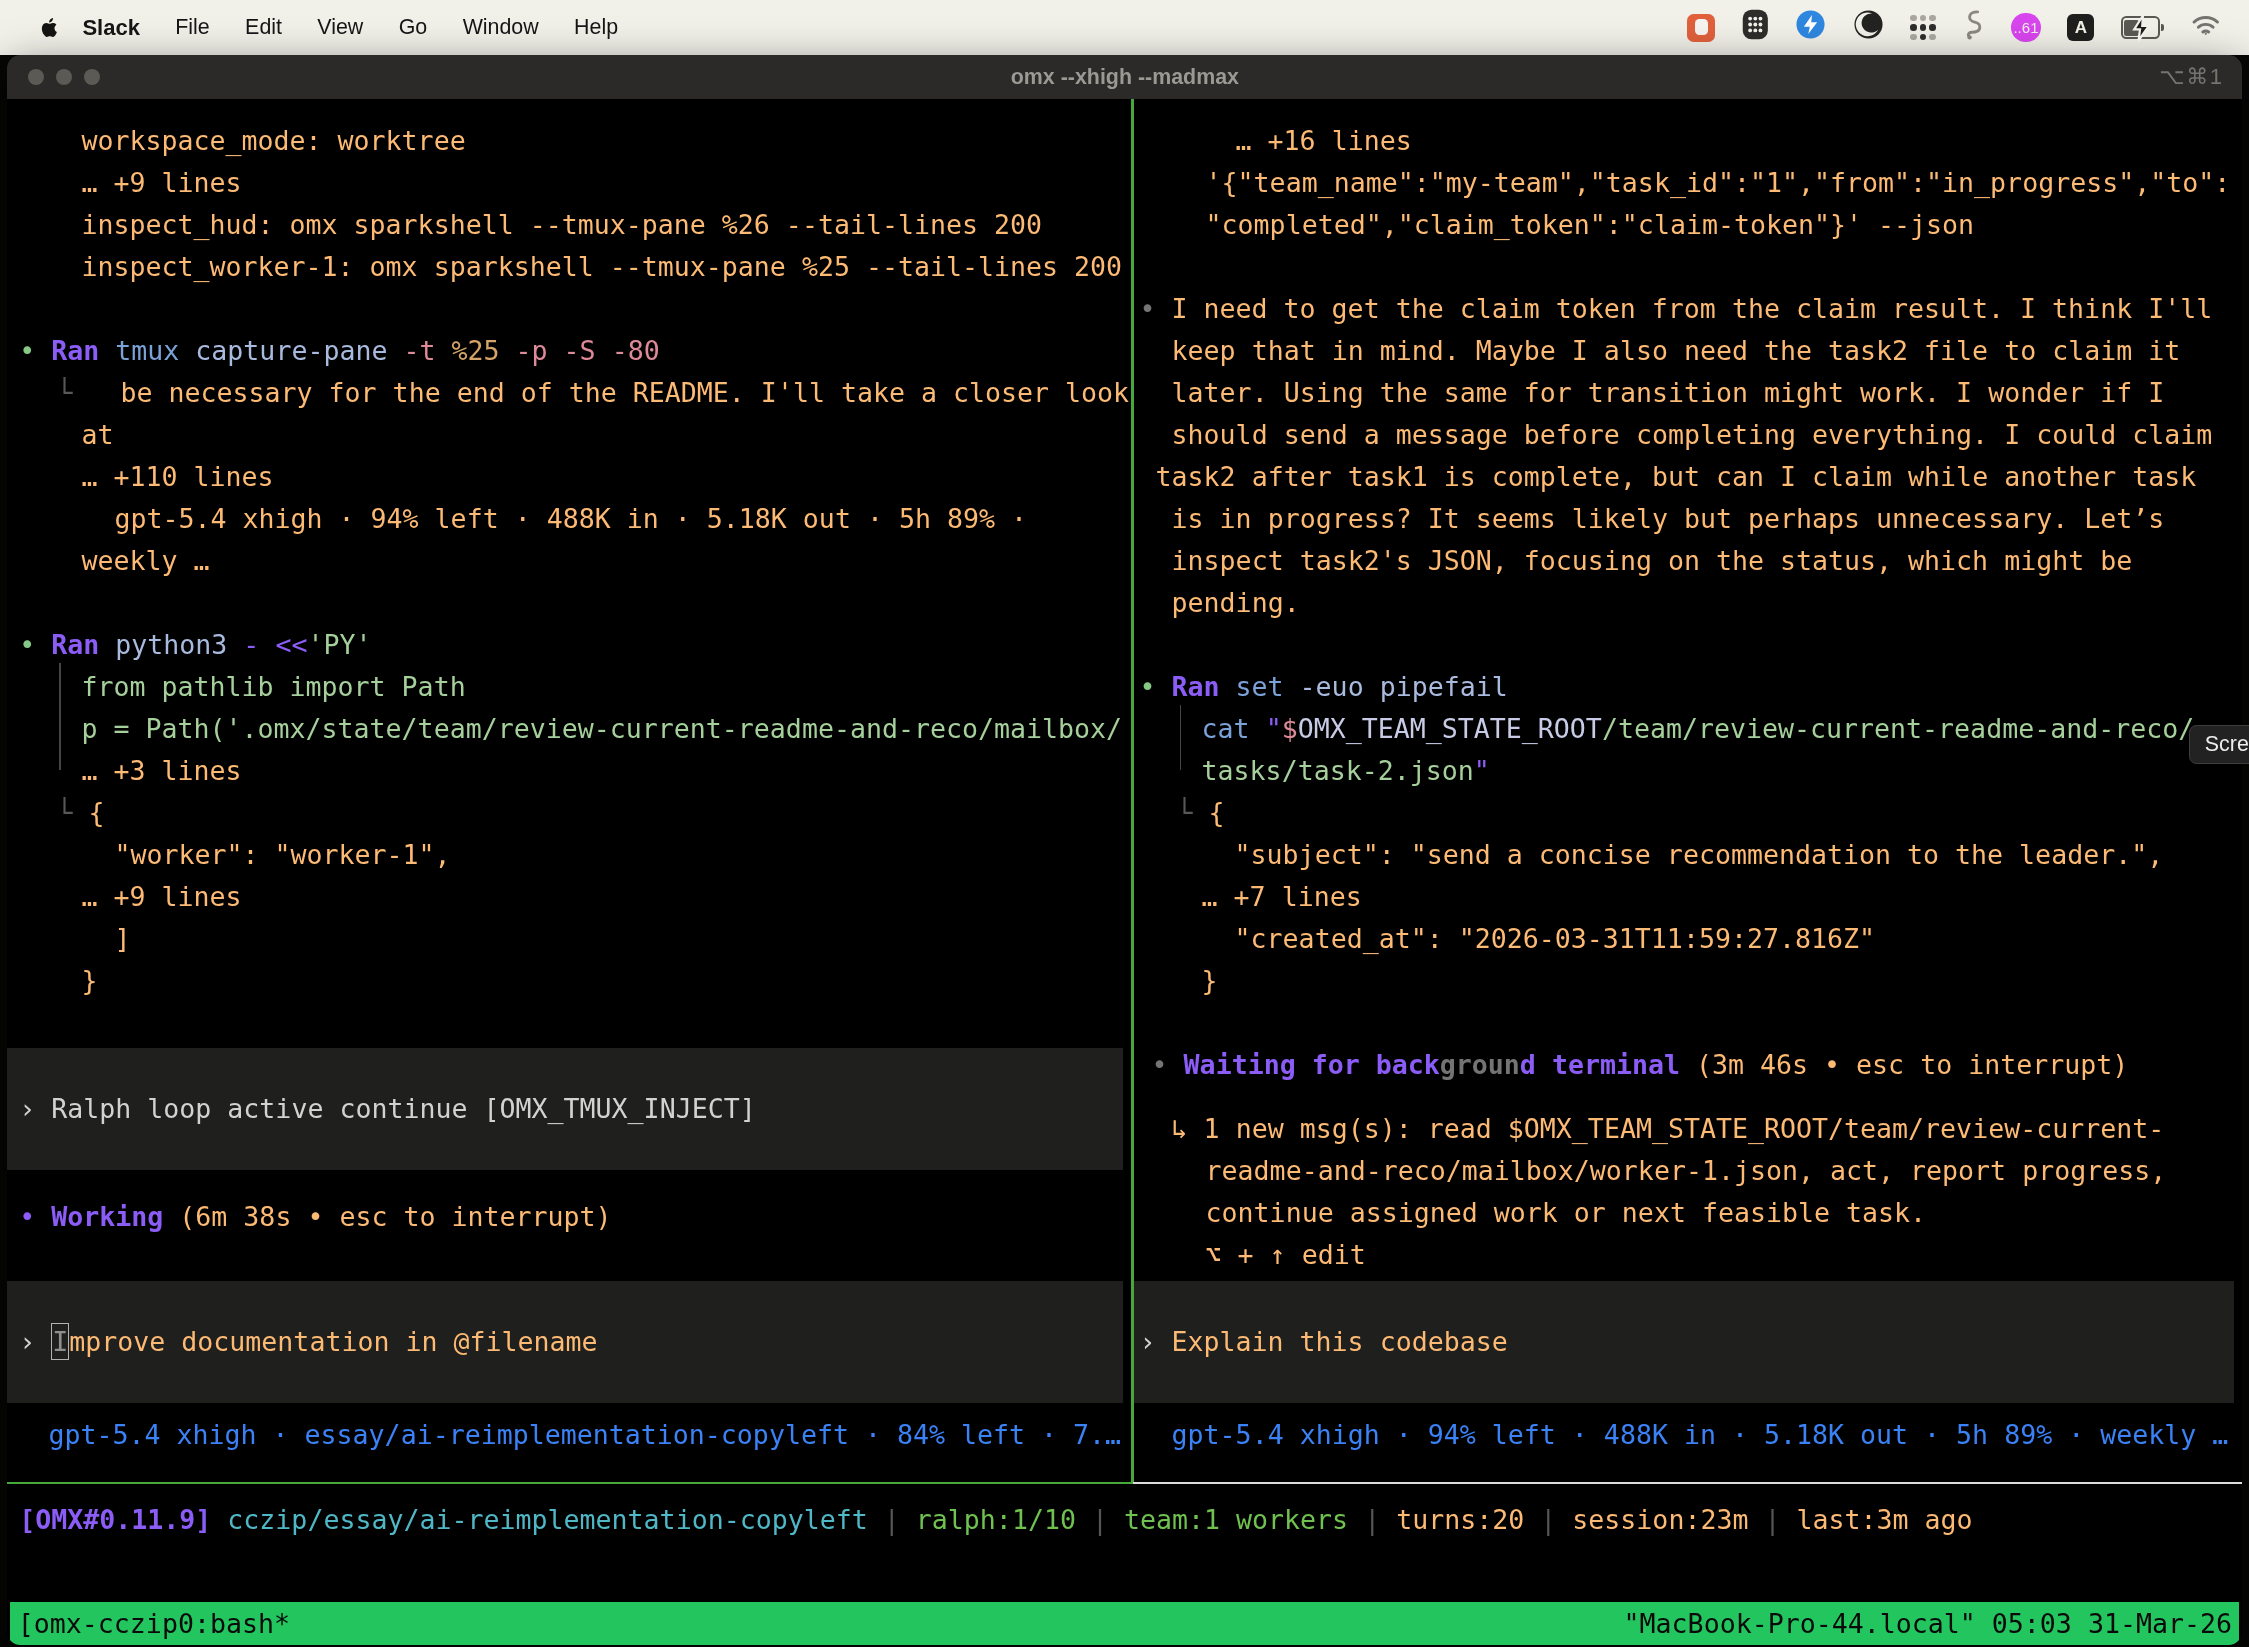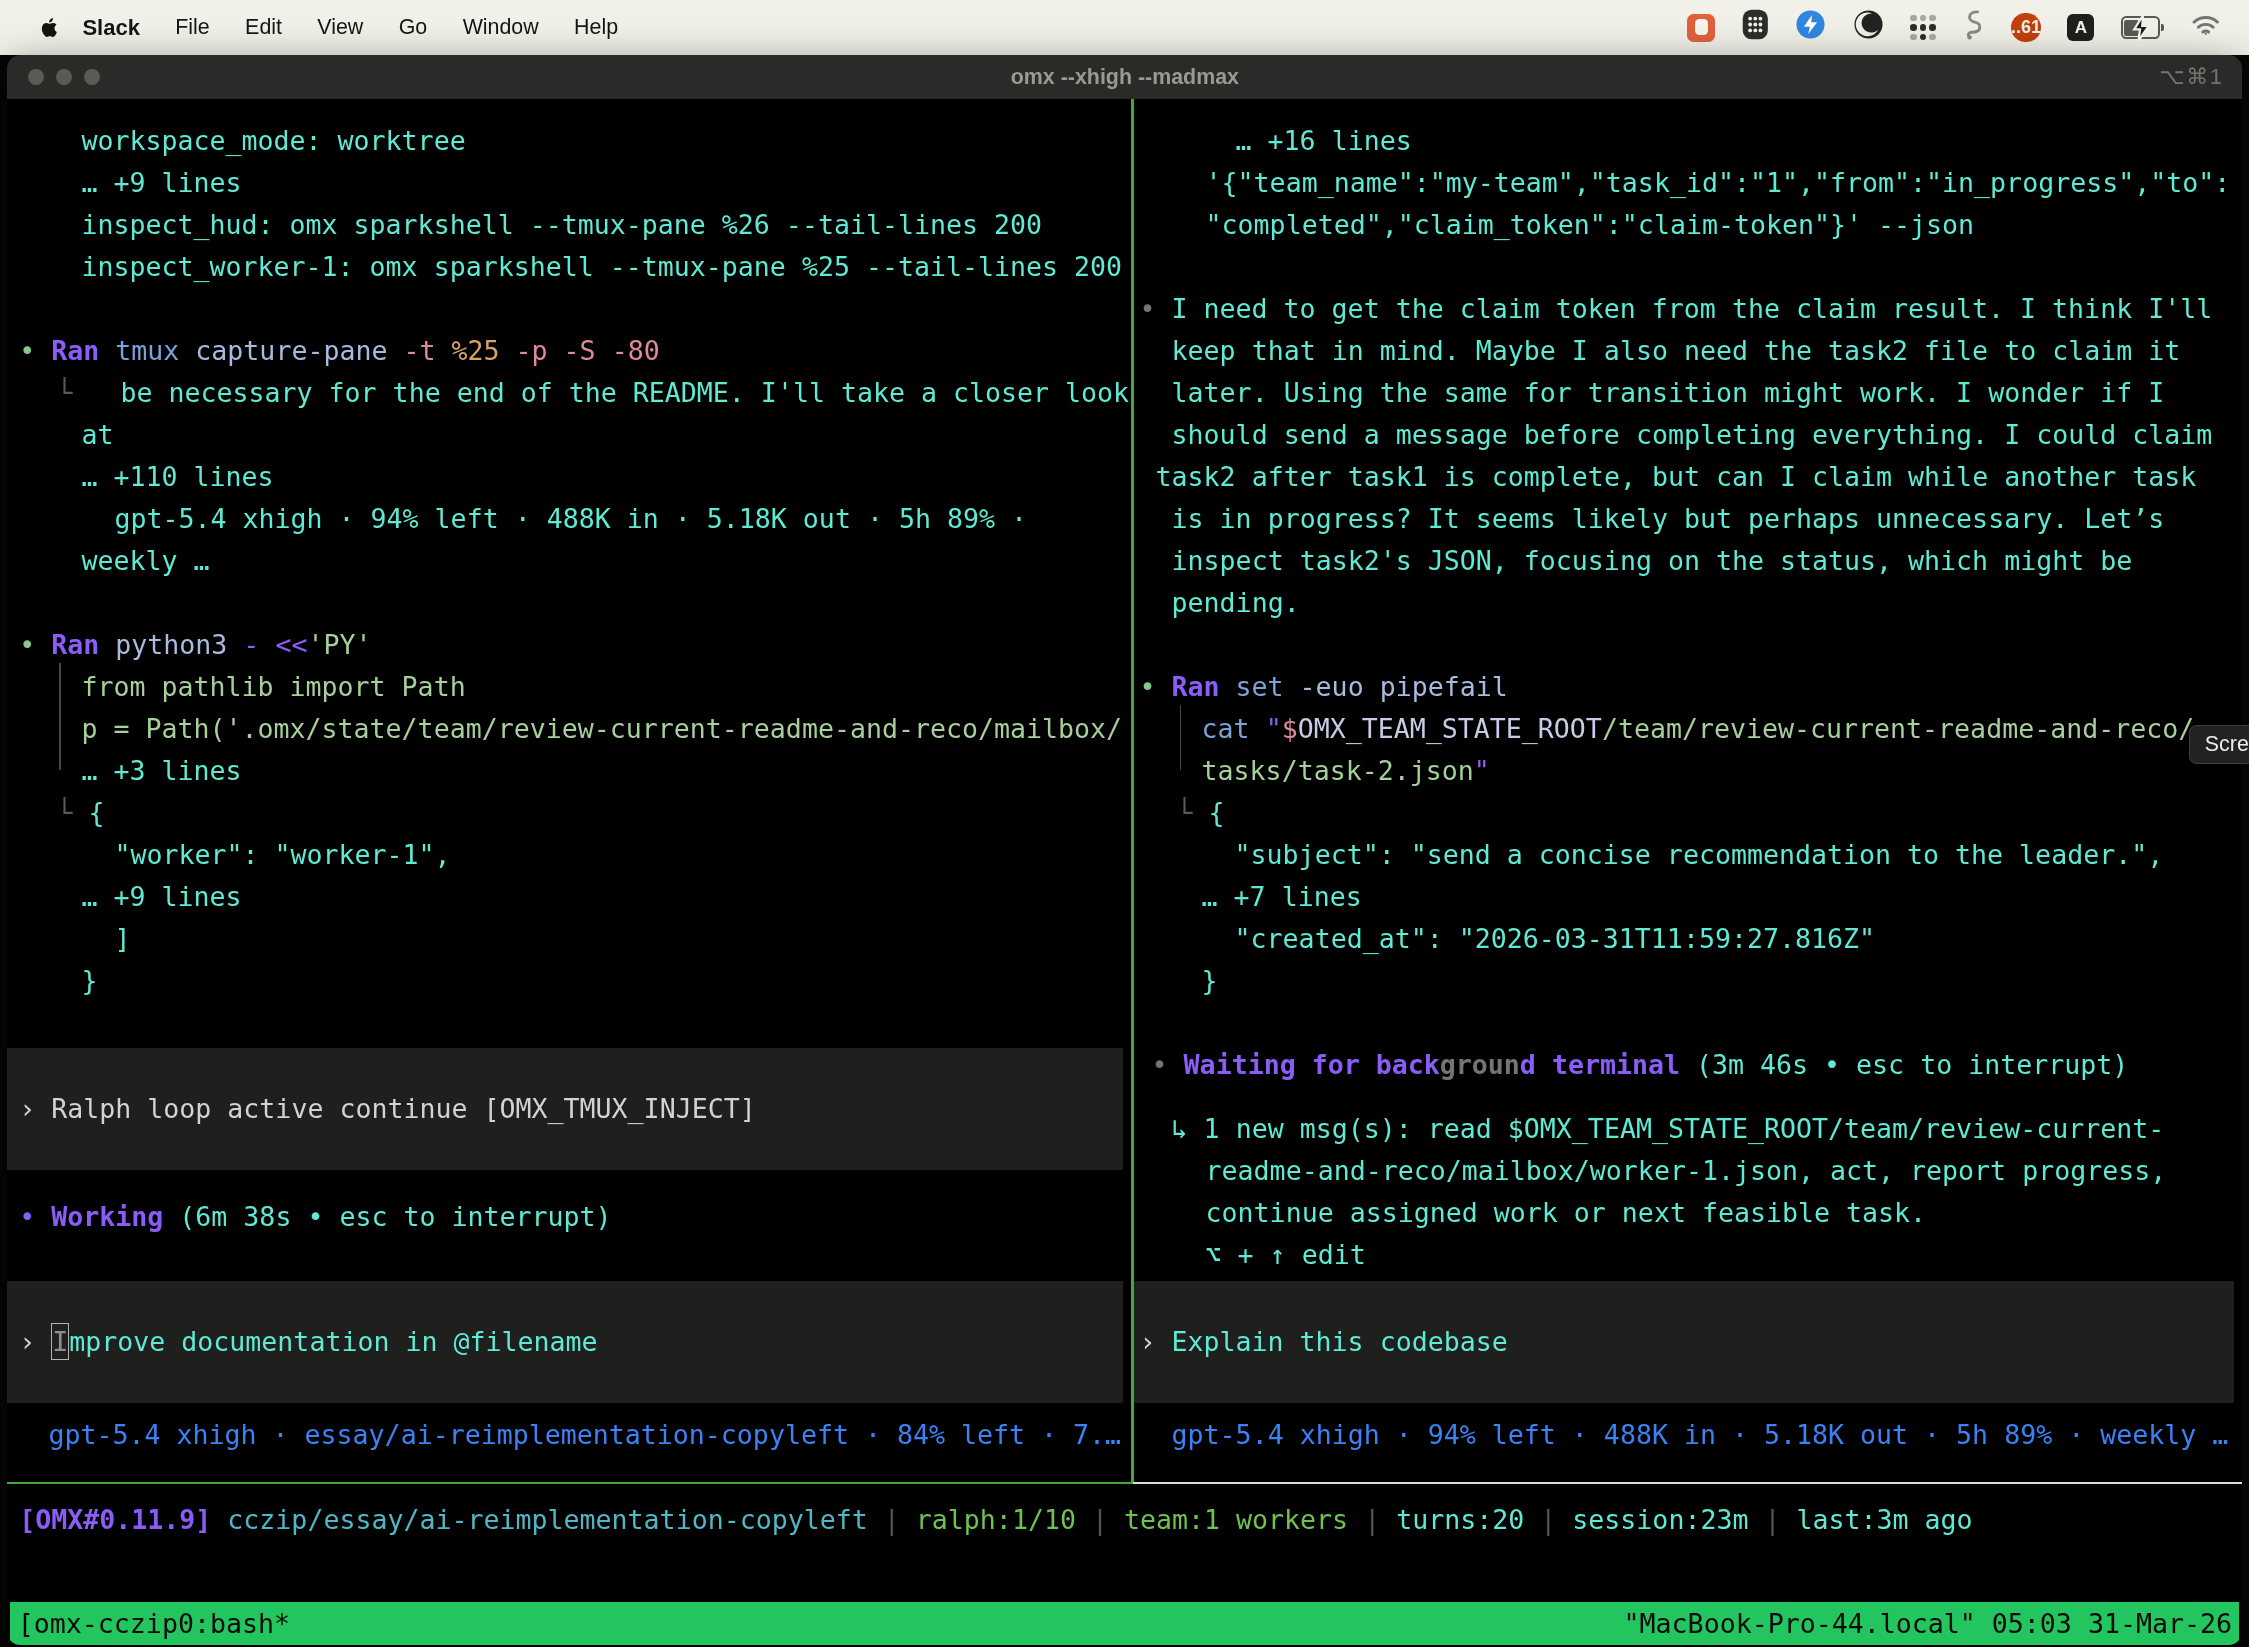--- a/index.html
+++ b/index.html
@@ -16,22 +16,22 @@
   .apple{width:19px;margin-left:40px;margin-right:7.4px;display:flex;align-items:center;}
   .mb-items{display:flex;align-items:center;gap:0;}
   .mb-item{padding:0 17.7px;white-space:nowrap;}
   .mb-item.app{font-weight:bold;font-size:22px;padding-left:16px;}
   .mb-icons{margin-left:auto;display:flex;align-items:center;gap:26.6px;padding-right:29.5px;}
   .rec{width:28px;height:28px;background:#e0613c;border-radius:6.6px;position:relative;}
   .rec::after{content:"";position:absolute;left:7.4px;top:5.2px;width:13.3px;height:16px;background:#f6f5ef;border-radius:4.4px;}
   .dotgrid{display:grid;grid-template-columns:repeat(3,6.6px);grid-template-rows:repeat(3,6.6px);gap:3px;}
   .dotgrid i{width:6.6px;height:6.6px;border-radius:50%;}
   .dg-l{background:#a9a7a0;} .dg-d{background:#2e2d2b;}
-  .circ-badge{width:29.5px;height:29.5px;border-radius:50%;background:#c2410c;color:#f1f0e9;
-    display:flex;align-items:center;justify-content:center;font-size:18px;font-weight:bold;}
+  .circ-badge{width:29.5px;height:29.5px;border-radius:50%;background:#d946ef;color:#f1f0e9;
+    display:flex;align-items:center;justify-content:center;font-size:15px;font-weight:normal;}
   .key-a{width:27px;height:27px;border-radius:5.9px;background:#1f1f1e;color:#f1f0e9;
     display:flex;align-items:center;justify-content:center;font-size:17px;font-weight:bold;}
   .battery{display:flex;align-items:center;}
   .batt-body{width:35px;height:19px;border:2.2px solid #5b5954;border-radius:5.2px;position:relative;}
   .batt-body::after{content:"";position:absolute;left:1.5px;top:1.5px;bottom:1.5px;width:14.8px;background:#5b5954;border-radius:2.2px;}
   .batt-tip{width:3px;height:7.4px;background:#5b5954;border-radius:0 2.2px 2.2px 0;margin-left:1.5px;}
   .batt-bolt{position:absolute;left:5.9px;top:-4.4px;z-index:2;}
   
   .window{
     position:absolute;left:7.4px;top:55px;width:2235px;height:1590px;
@@ -54,21 +54,21 @@
   .pane{height:100%;display:flex;flex-direction:column;overflow:hidden;background:#000;}
   .pane.left{width:1124px;flex:none;}
   .pane.right{flex:1;}
   .vdivider{width:2.2px;background:#46a83a;flex:none;}
   .pane-body{flex:1 1 auto;overflow:hidden;padding-top:20.7px;}
   .term, .row, .sg{font-family:"DejaVu Sans Mono","DejaVu Sans",monospace;}
   .row{height:42px;line-height:42px;font-size:26.6px;white-space:pre;color:#8f8f8f;}
   .sg{white-space:pre;}
   .gap{height:42px;}
   .gap.half{height:22px;}
-  .g{color:#5eead4;} .w{color:#8b5cf6;} .b{font-weight:bold;}
+  .g{color:#fdba74;} .w{color:#8b5cf6;} .b{font-weight:bold;}
   .lw{color:#d2d2d0;} .dim{color:#747474;} .guide{color:#585858;}
   .grn{color:#a5cf9b;} .blu{color:#7ba2d8;} .per{color:#a9badf;}
   .lav{color:#c7cbe6;} .pnk{color:#de8a98;} .org{color:#d4a469;}
   .it{}
   .gbul{color:#86c986;}
   .cmdblock{position:relative;}
   .pane.left .cmdblock::before{content:"";position:absolute;left:52px;top:-3px;bottom:22px;width:1.5px;background:#454545;}
   .pane.right .cmdblock::before{content:"";position:absolute;left:46px;top:-3px;bottom:22px;width:1.5px;background:#454545;}
   .band{
     background:#1f1f1e;height:122px;margin:4.4px 8.9px 4.4px 0;

